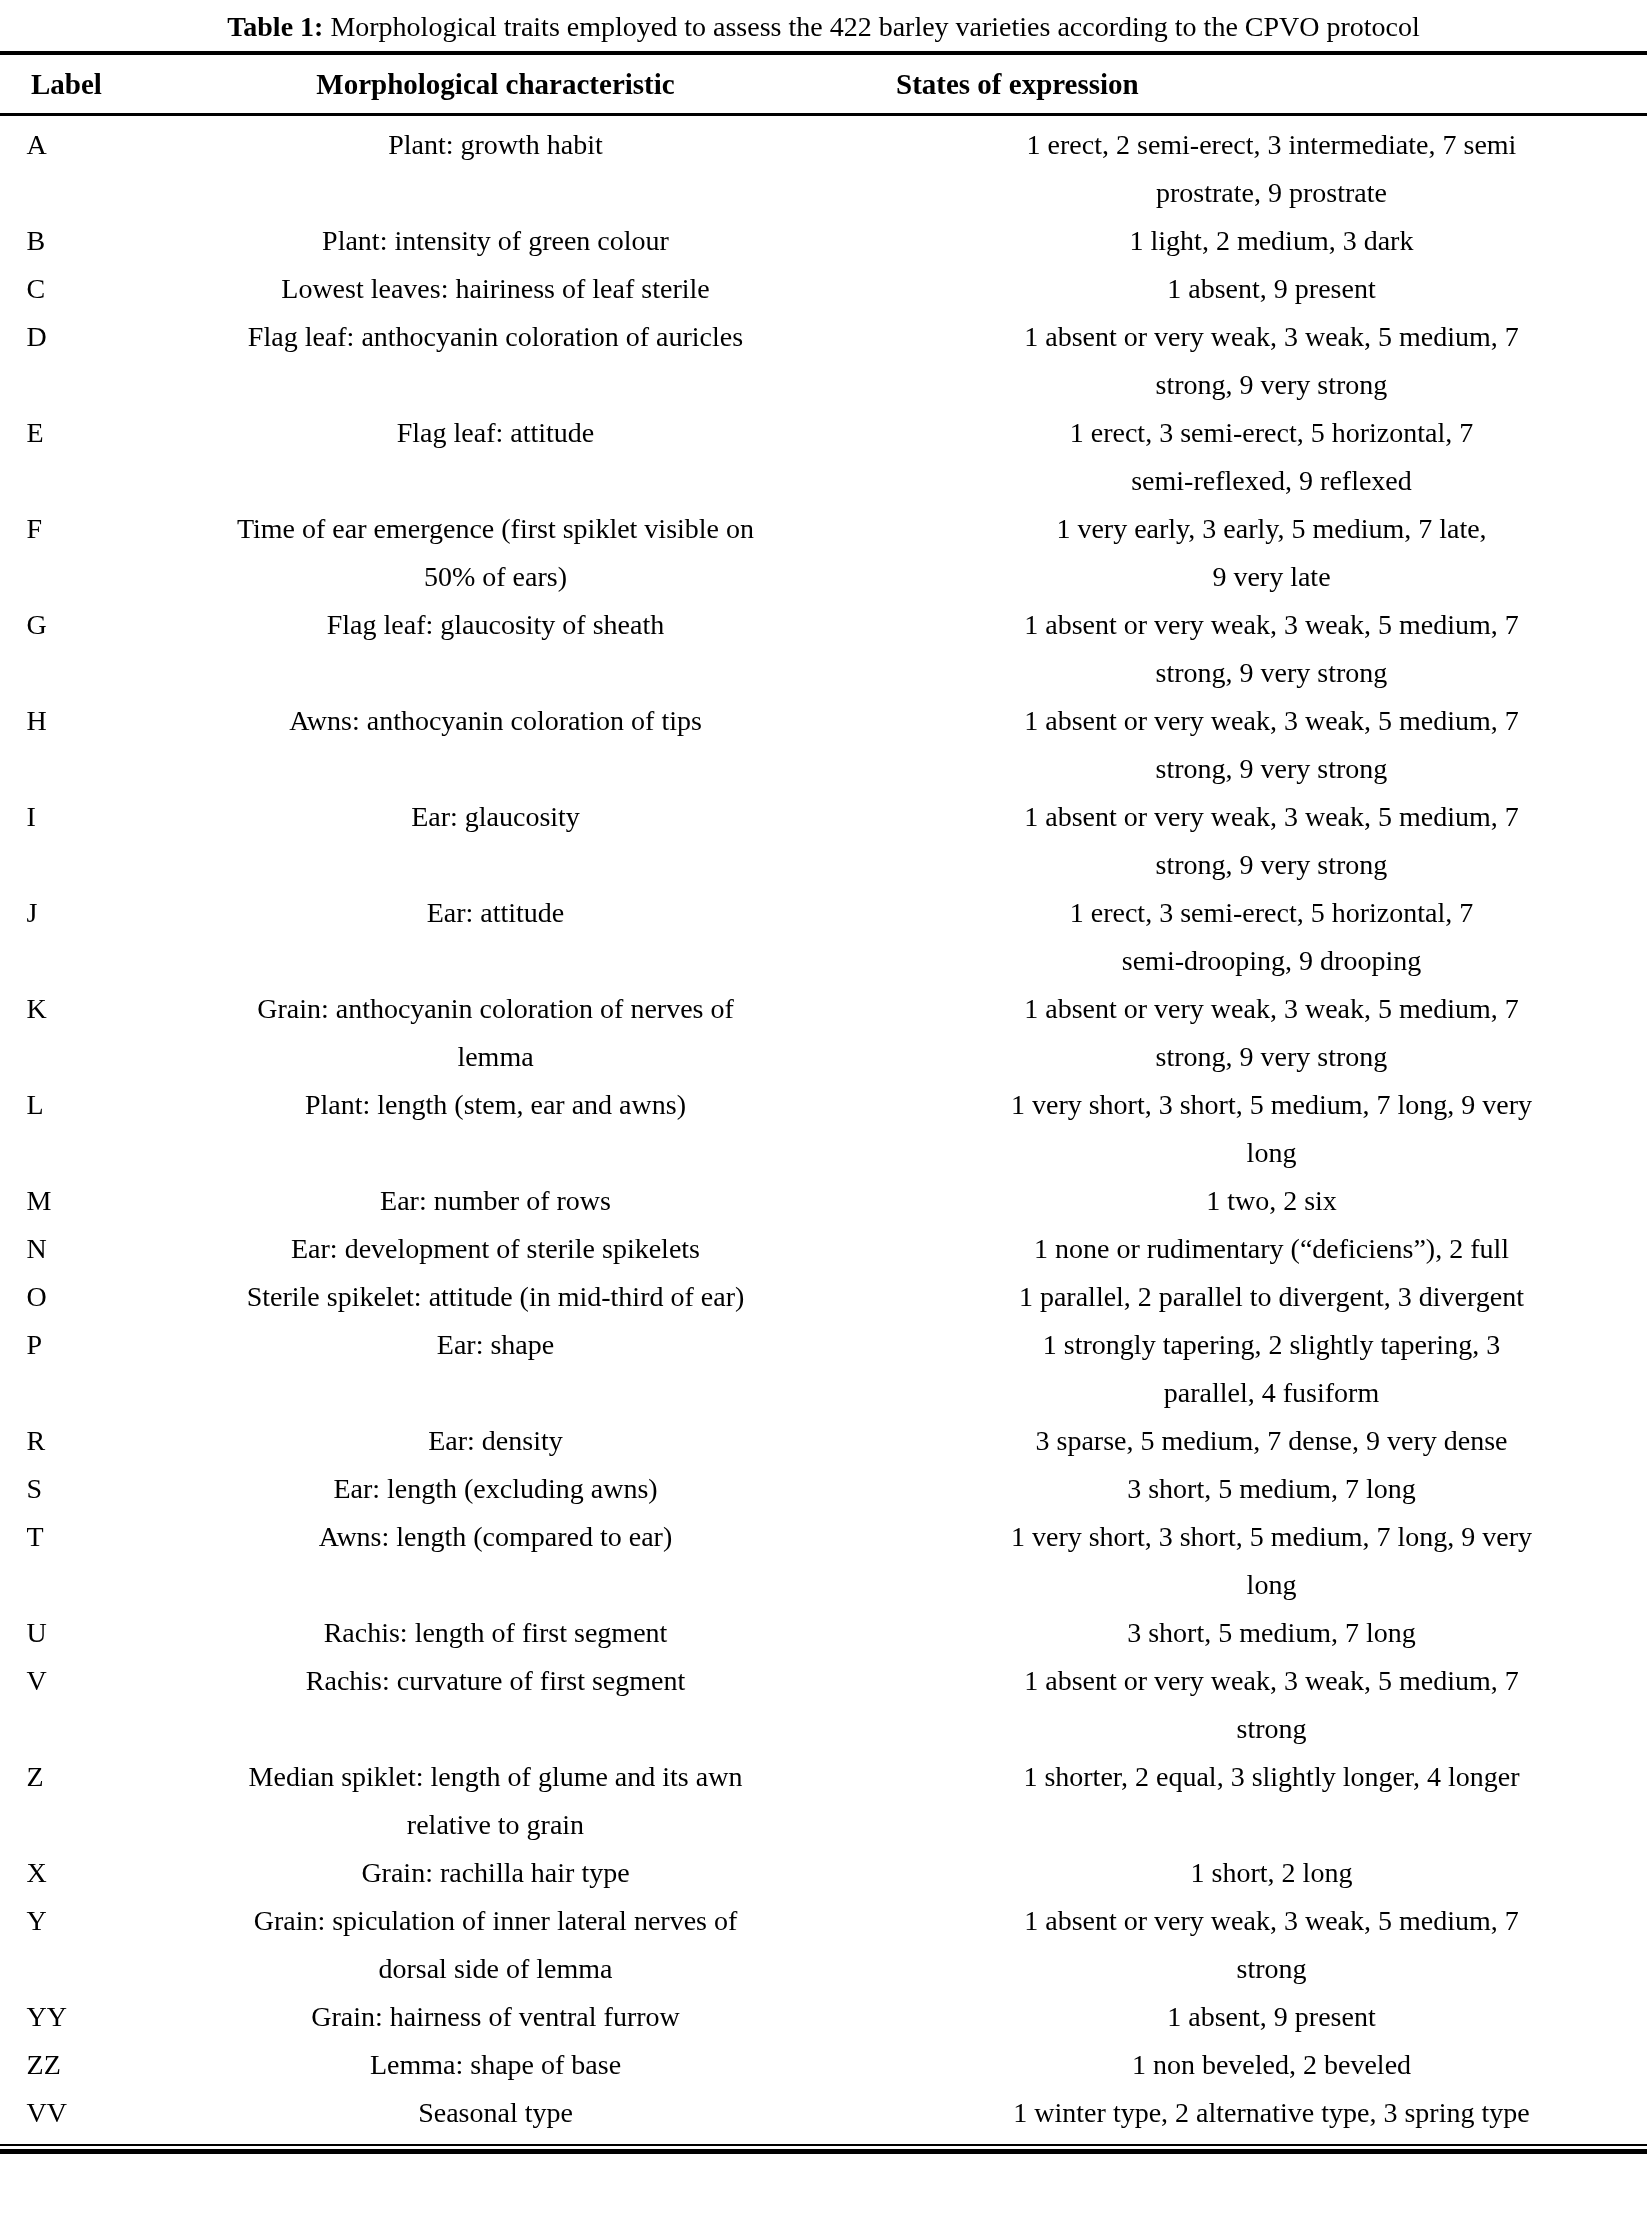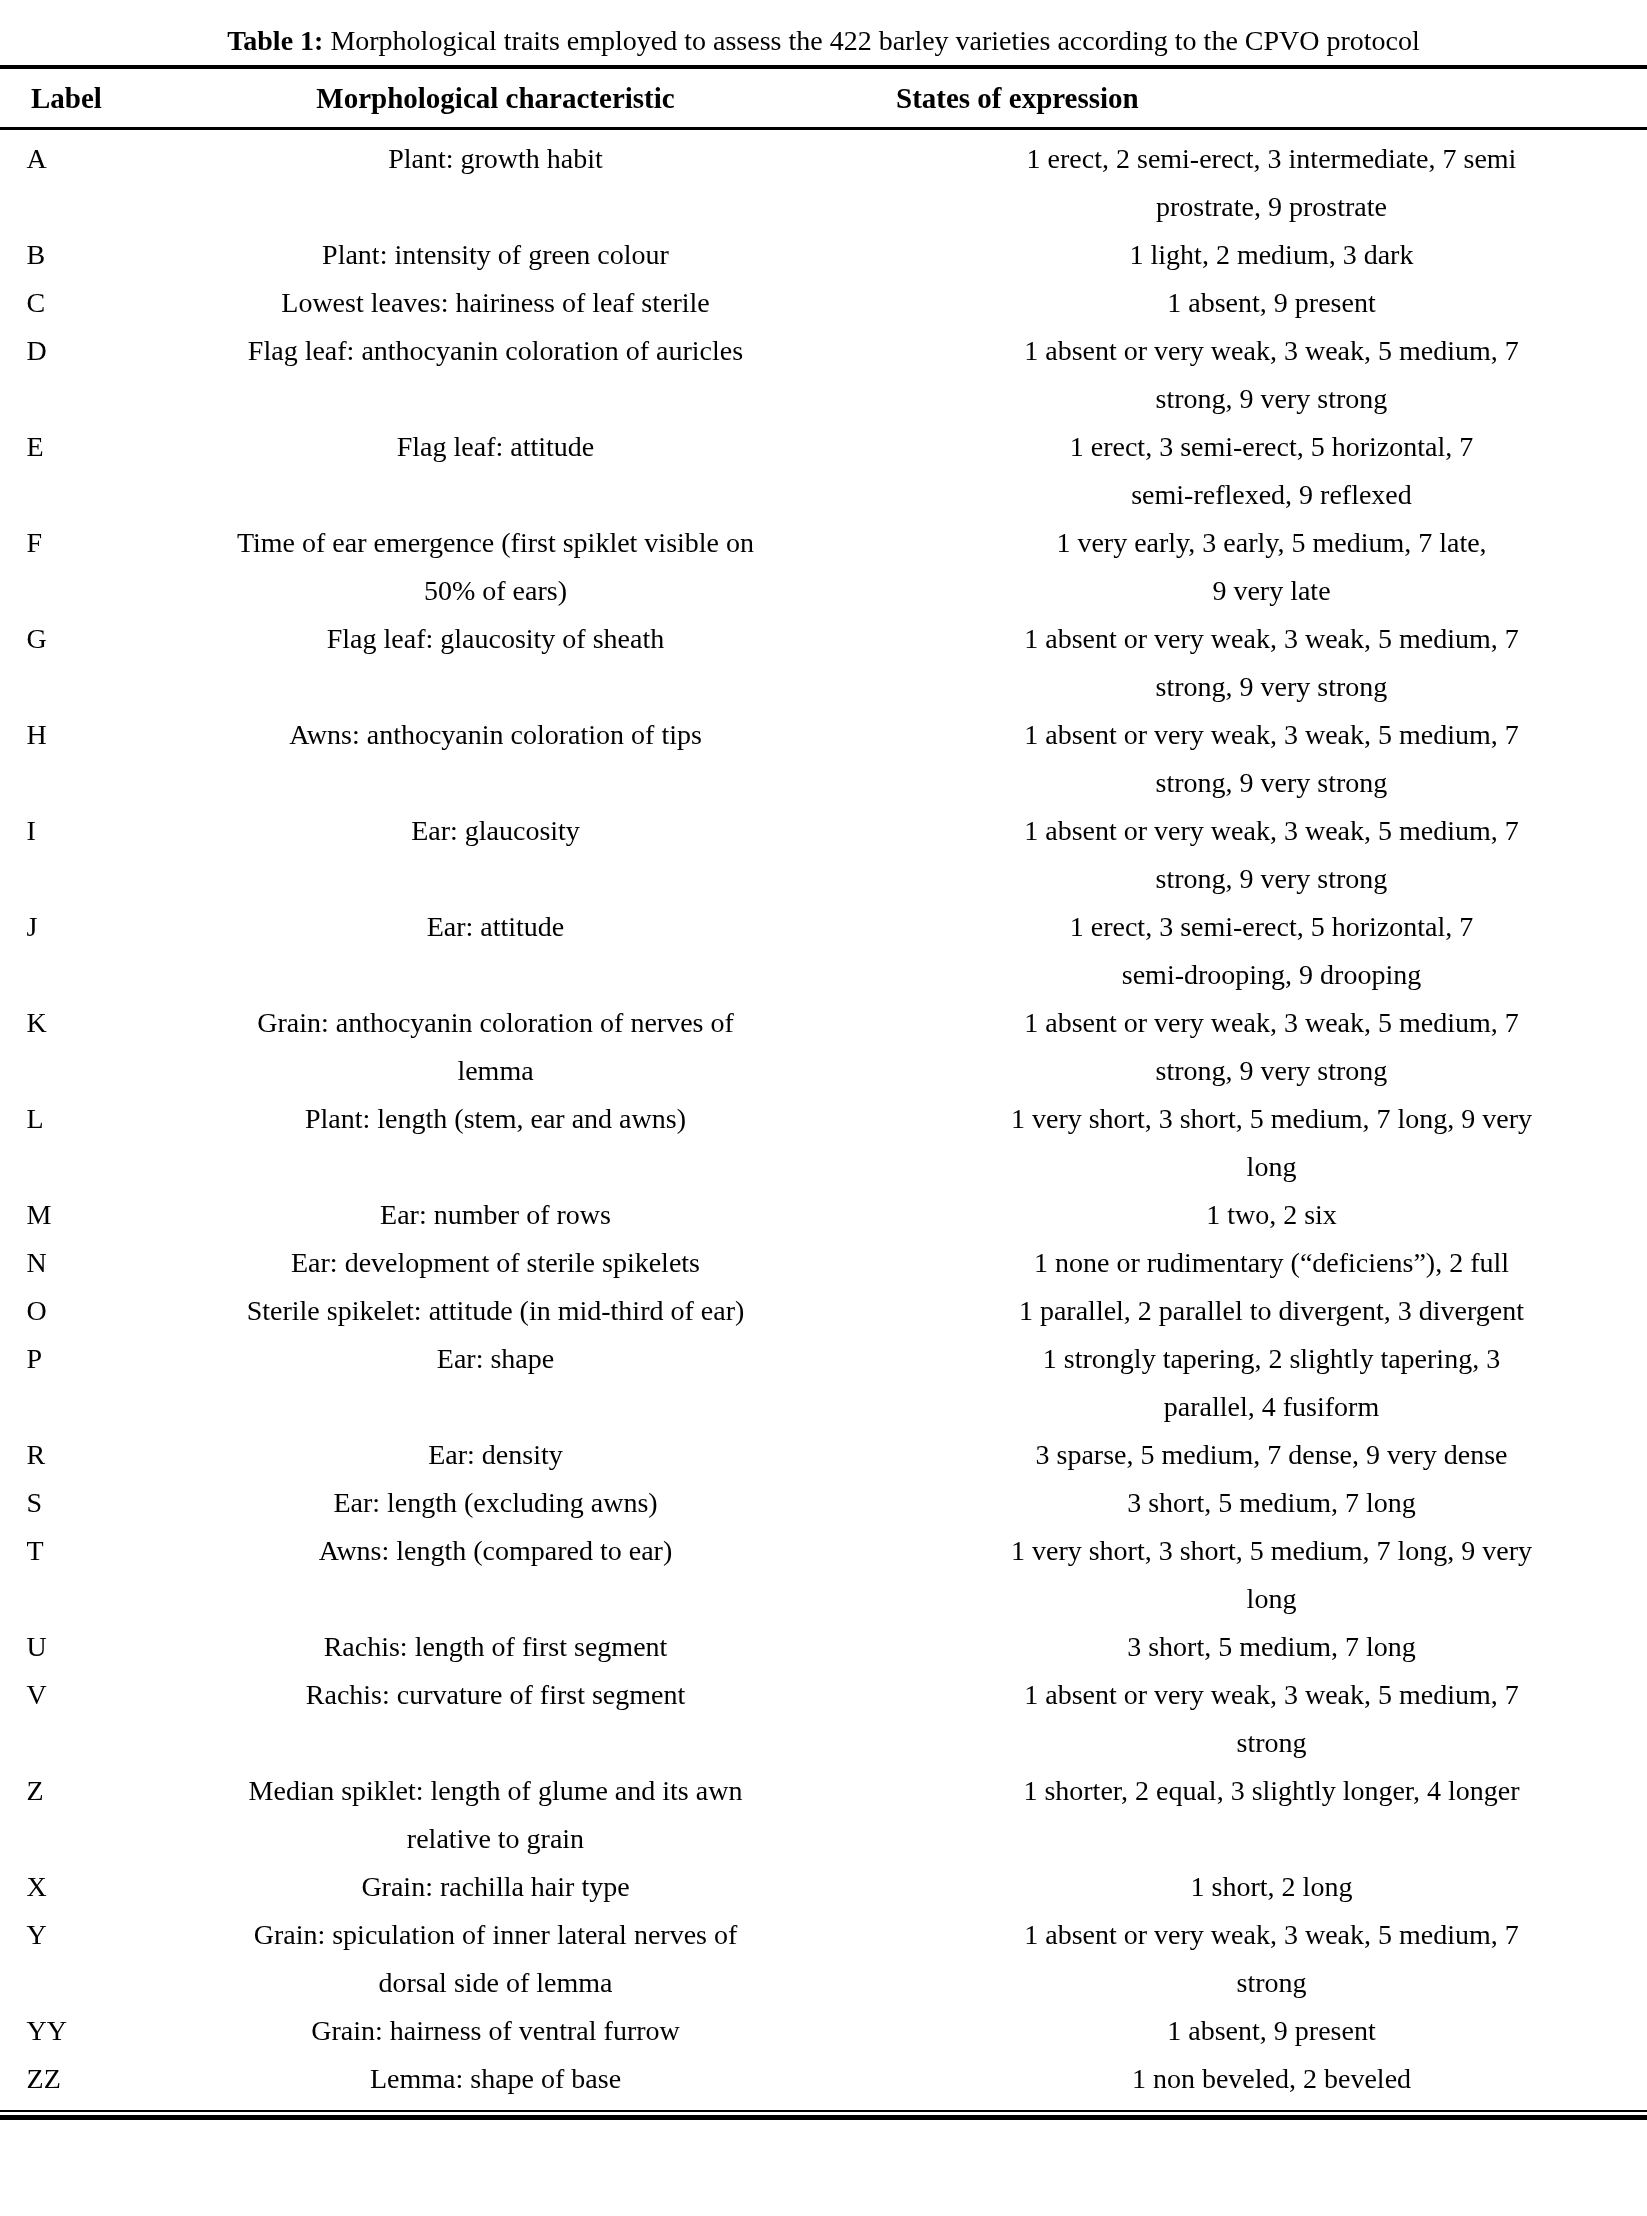--- a/index.html
+++ b/index.html
@@ -17,21 +17,20 @@
     box-sizing: border-box;
   }
   .title {
     text-align: center;
     font-size: 28px;
     line-height: 38px;
     padding-top: 8.3px;
     height: 51px;
     box-sizing: border-box;
     white-space: nowrap;
-    margin-top: 14px;
   }
   .title .title-prefix {
     font-weight: bold;
   }
   .rule-top {
     height: 0;
     border-top: 4.1px solid #000000;
   }
   table.traits {
     width: 1647px;
@@ -234,19 +233,24 @@
         <tr>
           <td class="label-cell">YY</td>
           <td class="char-cell">Grain: hairness of ventral furrow</td>
           <td class="states-cell">1 absent, 9 present</td>
         </tr>
         <tr>
           <td class="label-cell">ZZ</td>
           <td class="char-cell">Lemma: shape of base</td>
           <td class="states-cell">1 non beveled, 2 beveled</td>
         </tr>
+        <tr>
+          <td class="label-cell">VV</td>
+          <td class="char-cell">Seasonal type</td>
+          <td class="states-cell">1 winter type, 2 alternative type, 3 spring type</td>
+        </tr>
       </tbody>
   </table>
 
   <div class="rule-bottom"></div>
 
 </div>
 
 
 </body></html>

